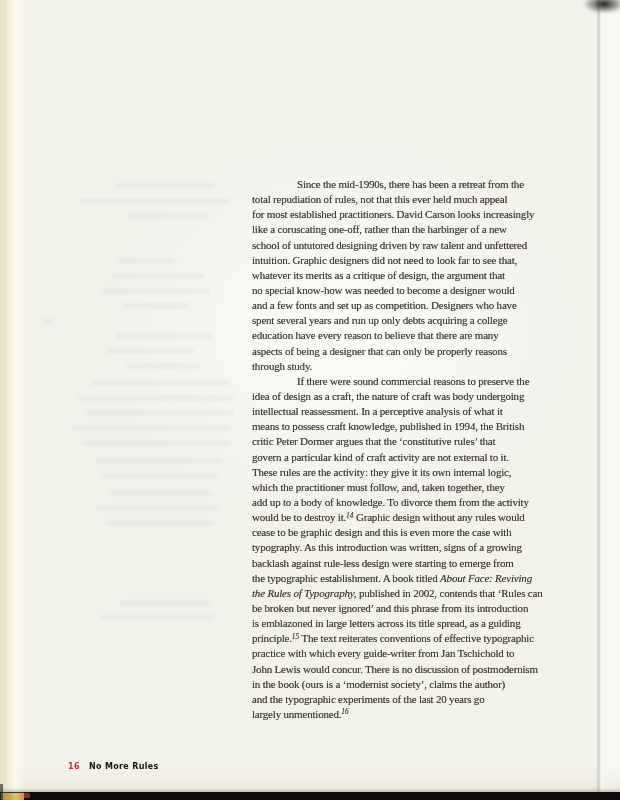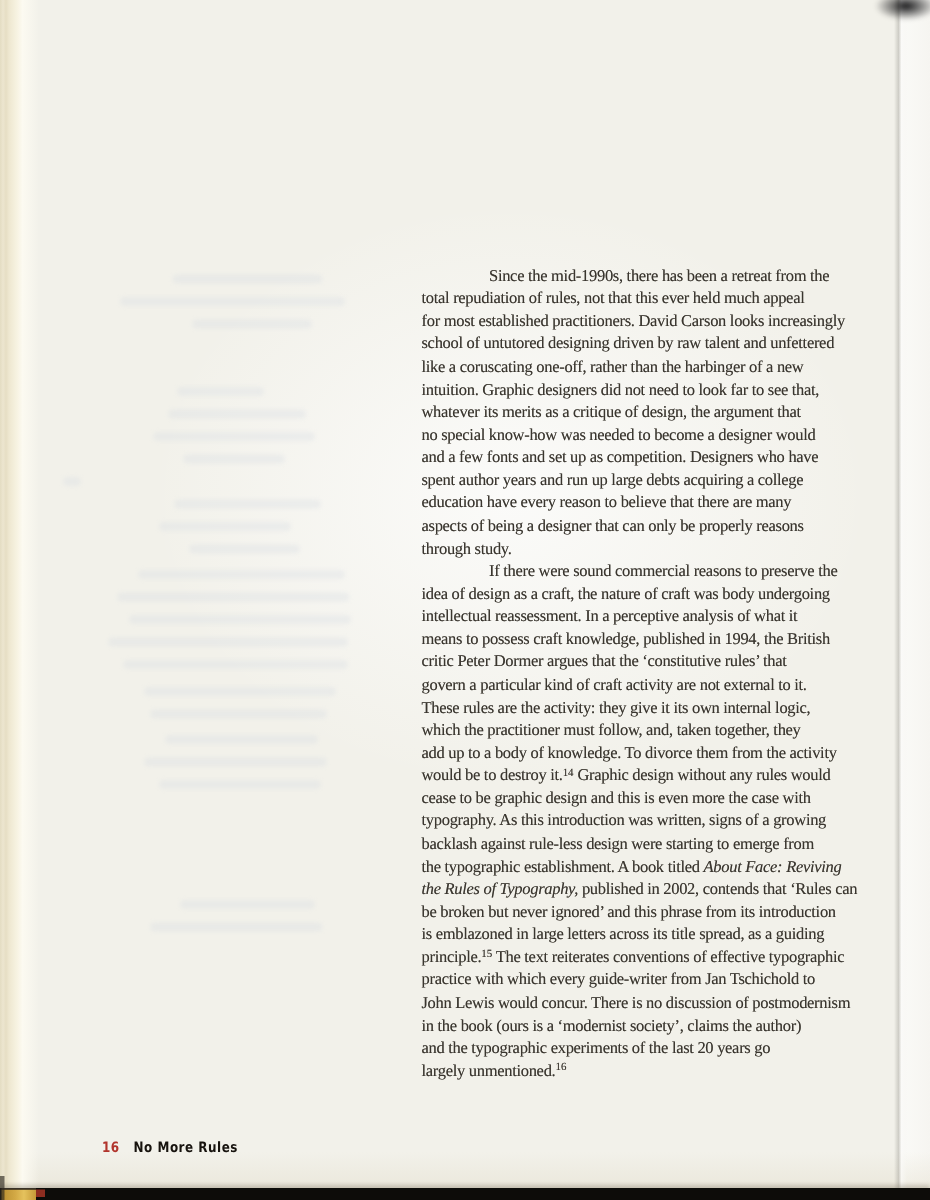--- a/index.html
+++ b/index.html
@@ -49,29 +49,29 @@
     font-family: "Liberation Serif", "DejaVu Serif", serif;
     font-size: 11px;
     letter-spacing: -0.2px;
     color: var(--body-text, #3a362f);
     text-shadow: 0 0 0.4px rgba(58,54,47,0.55);
   }
   .line {
     height: 15.15px;
     line-height: 15.15px;
     white-space: pre;
-    margin-left: 29px;
   }
   .line.first { text-indent: 45px; }
   .it { font-style: italic; }
   .sup {
     font-size: 7.3px;
     position: relative;
     top: -3.6px;
     letter-spacing: 0;
+    font-style: italic;
   }
   
   .footer {
     position: absolute;
     left: 68px; top: 760px;
     font-family: "DejaVu Sans", sans-serif;
     font-weight: bold;
     font-size: 9.5px;
     letter-spacing: 0.4px;
     transform: scaleX(0.84);
@@ -162,27 +162,27 @@
       <div class="ghost" style="top: 520px; left: 106px; width: 108px;"></div>
       <div class="ghost" style="top: 600px; left: 120px; width: 90px;"></div>
       <div class="ghost" style="top: 615px; left: 100px; width: 115px;"></div>
     </div>
 
   <div class="text-block">
       <div class="para">
         <div class="line first"><span>Since the mid-1990s, there has been a retreat from the</span></div>
         <div class="line"><span>total repudiation of rules, not that this ever held much appeal</span></div>
         <div class="line"><span>for most established practitioners. David Carson looks increasingly</span></div>
+        <div class="line"><span>like a coruscating one-off, rather than the harbinger of a new</span></div>
         <div class="line"><span>school of untutored designing driven by raw talent and unfettered</span></div>
-        <div class="line"><span>like a coruscating one-off, rather than the harbinger of a new</span></div>
         <div class="line"><span>intuition. Graphic designers did not need to look far to see that,</span></div>
         <div class="line"><span>whatever its merits as a critique of design, the argument that</span></div>
         <div class="line"><span>no special know-how was needed to become a designer would</span></div>
         <div class="line"><span>and a few fonts and set up as competition. Designers who have</span></div>
-        <div class="line"><span>spent author years and run up large debts acquiring a college</span></div>
+        <div class="line"><span>spent several years and run up only debts acquiring a college</span></div>
         <div class="line"><span>education have every reason to believe that there are many</span></div>
         <div class="line"><span>aspects of being a designer that can only be properly reasons</span></div>
         <div class="line"><span>through study.</span></div>
       </div>
       <div class="para">
         <div class="line first"><span>If there were sound commercial reasons to preserve the</span></div>
         <div class="line"><span>idea of design as a craft, the nature of craft was body undergoing</span></div>
         <div class="line"><span>intellectual reassessment. In a perceptive analysis of what it</span></div>
         <div class="line"><span>means to possess craft knowledge, published in 1994, the British</span></div>
         <div class="line"><span>critic Peter Dormer argues that the ‘constitutive rules’ that</span></div>

